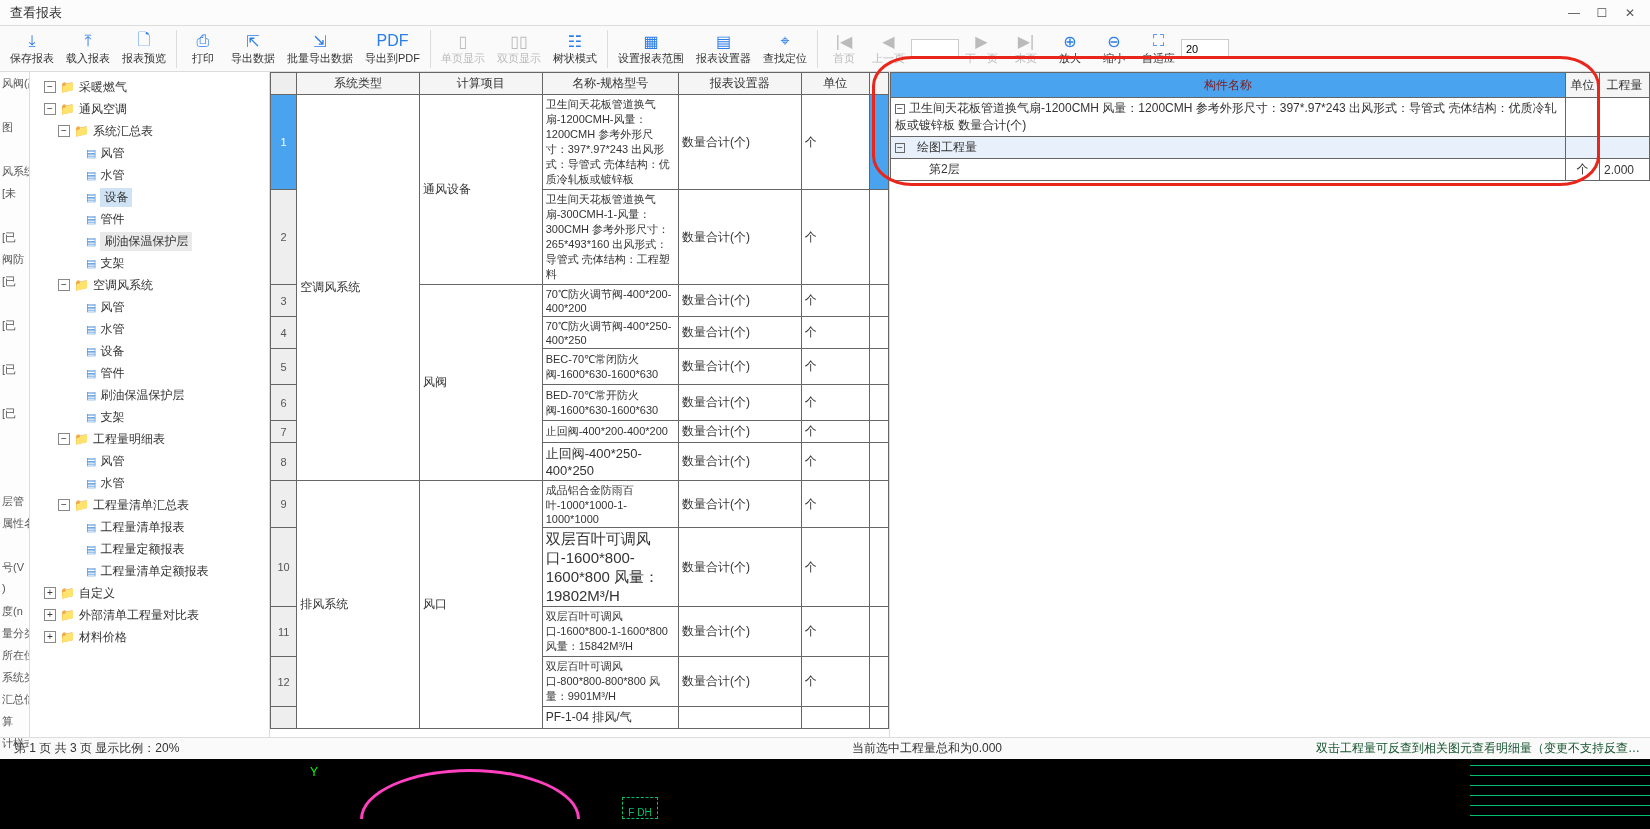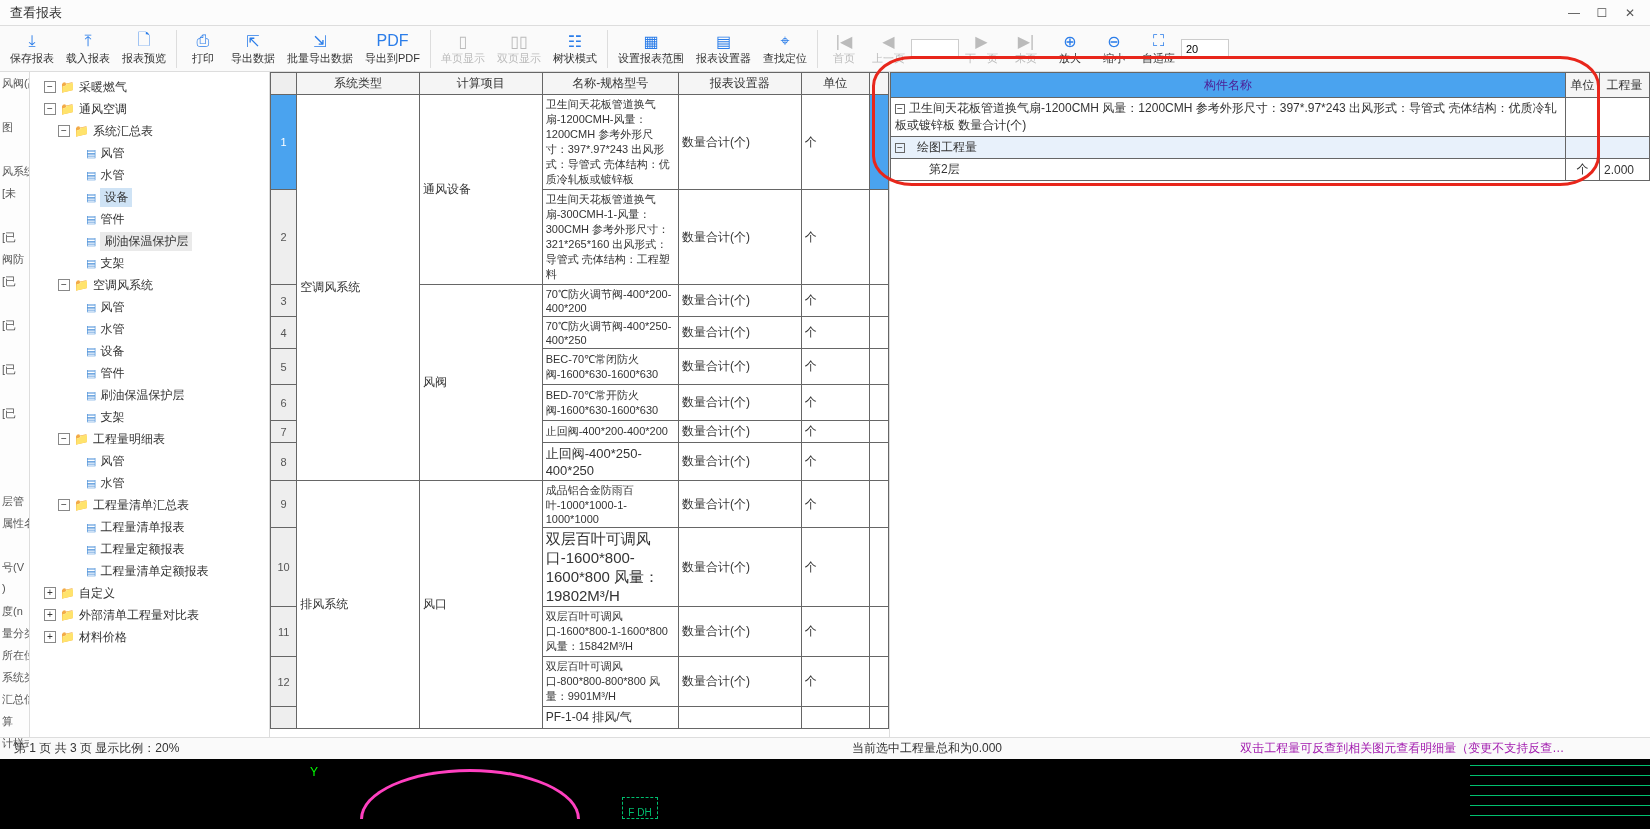--- a/index.html
+++ b/index.html
@@ -29,29 +29,29 @@
 .treeul li.sel > span.label { background: #cfe3f5; padding: 1px 4px; }
 .treeul li.sel2 > span.label { background: #eaeaea; padding: 1px 4px; }
 .center { flex: 1; overflow: auto; border-right: 1px solid #ddd; background: #fff; }
 .grid { border-collapse: collapse; width: 100%; font-size: 12px; }
 .grid th, .grid td { border: 1px solid #666; padding: 2px 3px; vertical-align: middle; }
 .grid th { background: #f5f5f5; font-weight: normal; height: 22px; }
 .grid .numcol { width: 18px; background: #eee; text-align: center; font-size: 11px; color: #555; }
 .grid .numcol.hl { background: #4aa3ef; color: #fff; }
 .grid td.hl { background: #4aa3ef; }
 .right { width: 760px; display: flex; flex-direction: column; position: relative; }
-.righthead { background: #4aa3ef; color: #4c1d95; text-align: center; height: 20px; line-height: 20px; border: 1px solid #666; font-size: 12px; }
+.righthead { background: #4aa3ef; color: #7f1d1d; text-align: center; height: 20px; line-height: 20px; border: 1px solid #666; font-size: 12px; }
 .detail { border-collapse: collapse; width: 100%; font-size: 12px; }
 .detail td, .detail th { border: 1px solid #666; padding: 2px 4px; height: 20px; }
 .detail .toggle2 { display: inline-block; width: 10px; height: 10px; border: 1px solid #666; text-align: center; line-height: 8px; font-size: 10px; margin-right: 4px; }
 .annot { position: absolute; border: 3px solid #e8261b; border-radius: 40px / 30px; pointer-events: none; }
 .footer1 { height: 22px; border-top: 1px solid #ddd; display: flex; align-items: center; font-size: 12px; background: #fafafa; }
 .footer1 .fl { flex: 1; padding-left: 14px; }
 .footer1 .fc { flex: 1; text-align: center; padding-left: 200px; }
-.footer1 .fr { flex: 1; text-align: center; padding-right: 10px; color: #a21caf; }
+.footer1 .fr { flex: 1; text-align: right; padding-right: 10px; color: #14532d; }
 .cad { height: 70px; background: #000; color: #ccc; position: relative; overflow: hidden; }
 .cad .ylab { position: absolute; left: 310px; top: 6px; color: #00ff00; font-size: 12px; }
 .cad .curve { position: absolute; left: 360px; top: 10px; width: 220px; height: 50px; border: 3px solid #ff40c0; border-bottom: none; border-radius: 110px 110px 0 0 / 50px 50px 0 0; }
 .cad .rect { position: absolute; left: 622px; top: 38px; width: 36px; height: 22px; border: 1px dashed #00bf6f; color: #00bf6f; font-size: 10px; text-align: center; line-height: 30px; }
 .cad .rlines { position: absolute; right: 0; top: 0; width: 180px; height: 70px; }
 .cad .rlines div { position: absolute; background: #00bf6f; height: 1px; width: 180px; }
 </style>
 </head>
 <body>
 
@@ -406,21 +406,21 @@
               <td class="numcol hl">1</td>
               <td rowspan="8">空调风系统</td>
               <td rowspan="2">通风设备</td>
               <td style="font-size:11px">卫生间天花板管道换气扇-1200CMH-风量：1200CMH 参考外形尺寸：397*.97*243 出风形式：导管式 壳体结构：优质冷轧板或镀锌板</td>
               <td>数量合计(个)</td>
               <td>个</td>
               <td class="hl"></td>
             </tr>
             <tr>
               <td class="numcol">2</td>
-              <td style="font-size:11px">卫生间天花板管道换气扇-300CMH-1-风量：300CMH 参考外形尺寸：321*265*160 出风形式：导管式 壳体结构：工程塑料</td>
+              <td style="font-size:11px">卫生间天花板管道换气扇-300CMH-1-风量：300CMH 参考外形尺寸：265*493*160 出风形式：导管式 壳体结构：工程塑料</td>
               <td>数量合计(个)</td>
               <td>个</td>
               <td></td>
             </tr>
             <tr>
               <td class="numcol">3</td>
               <td rowspan="6">风阀</td>
               <td style="font-size:11px">70℃防火调节阀-400*200-400*200</td>
               <td>数量合计(个)</td>
               <td>个</td>

